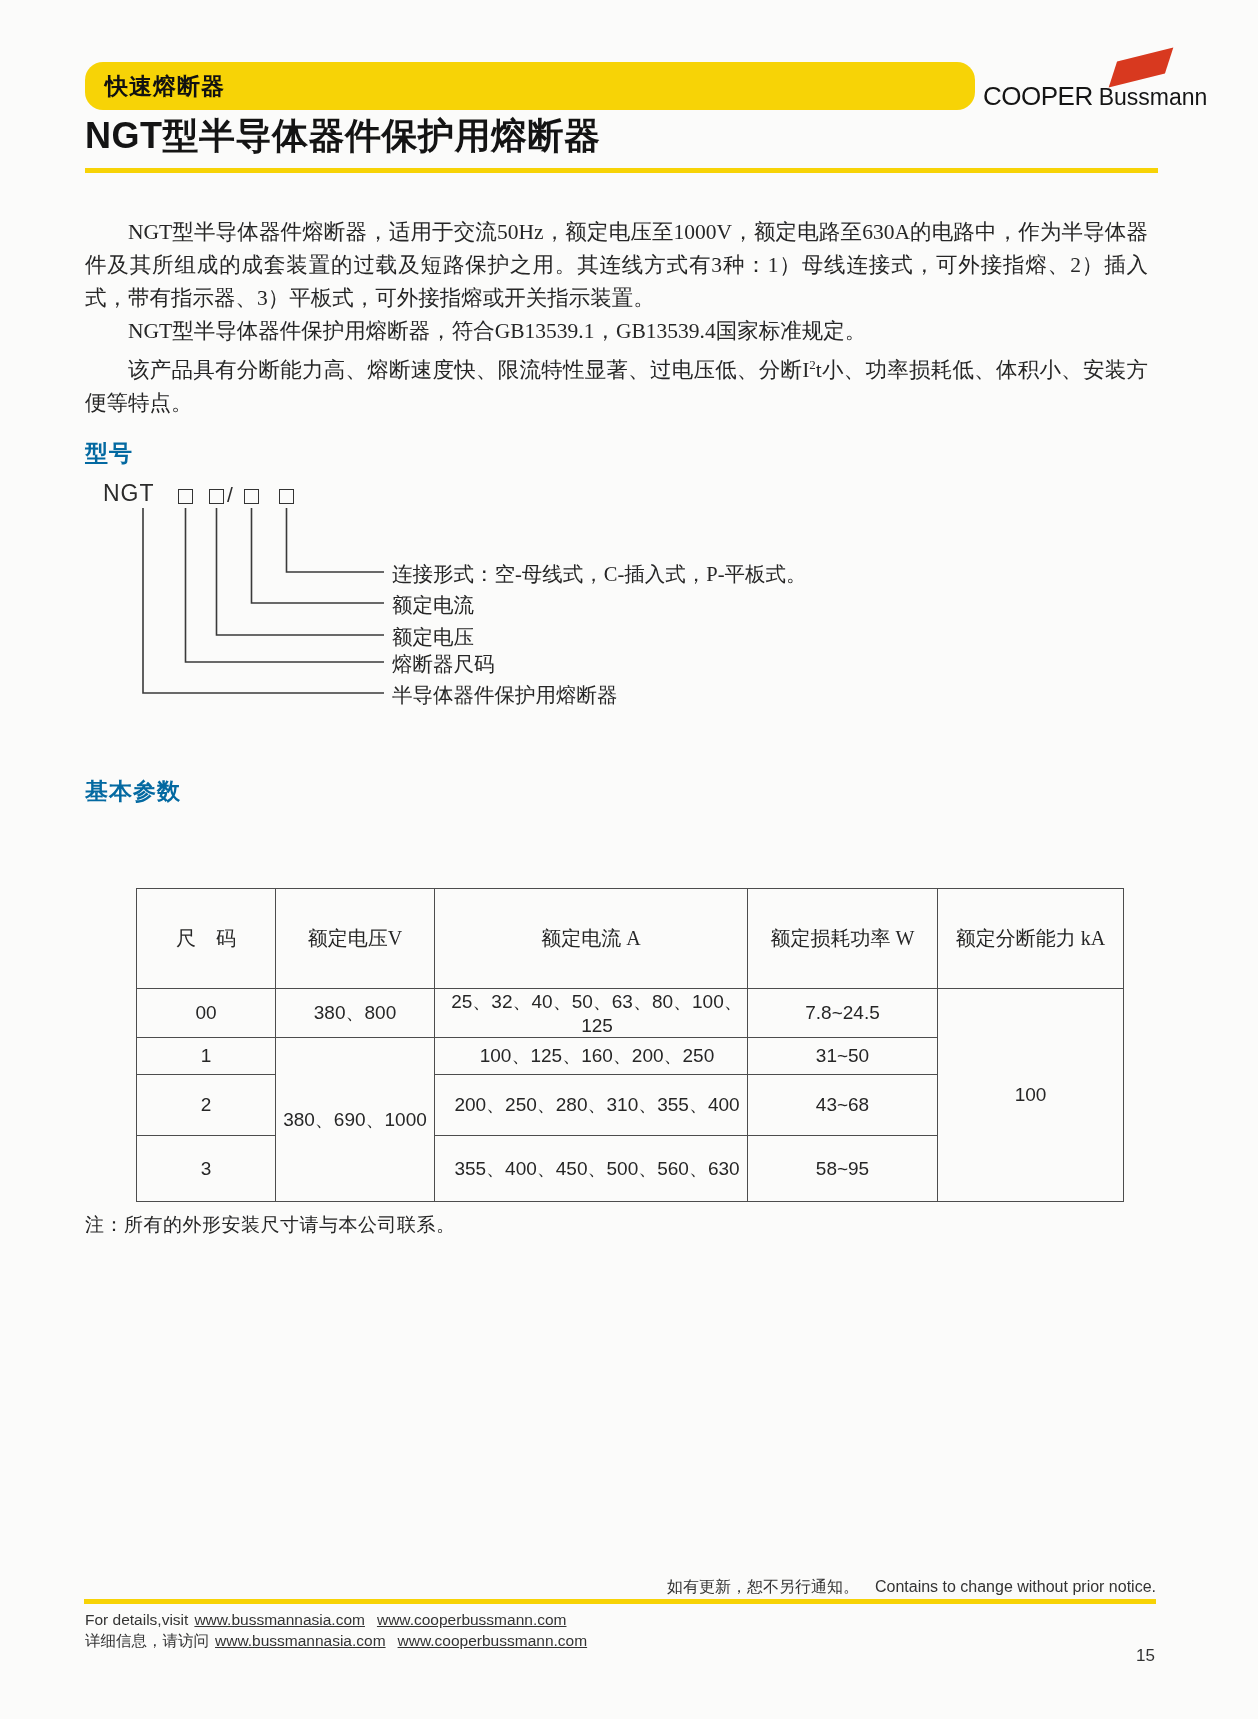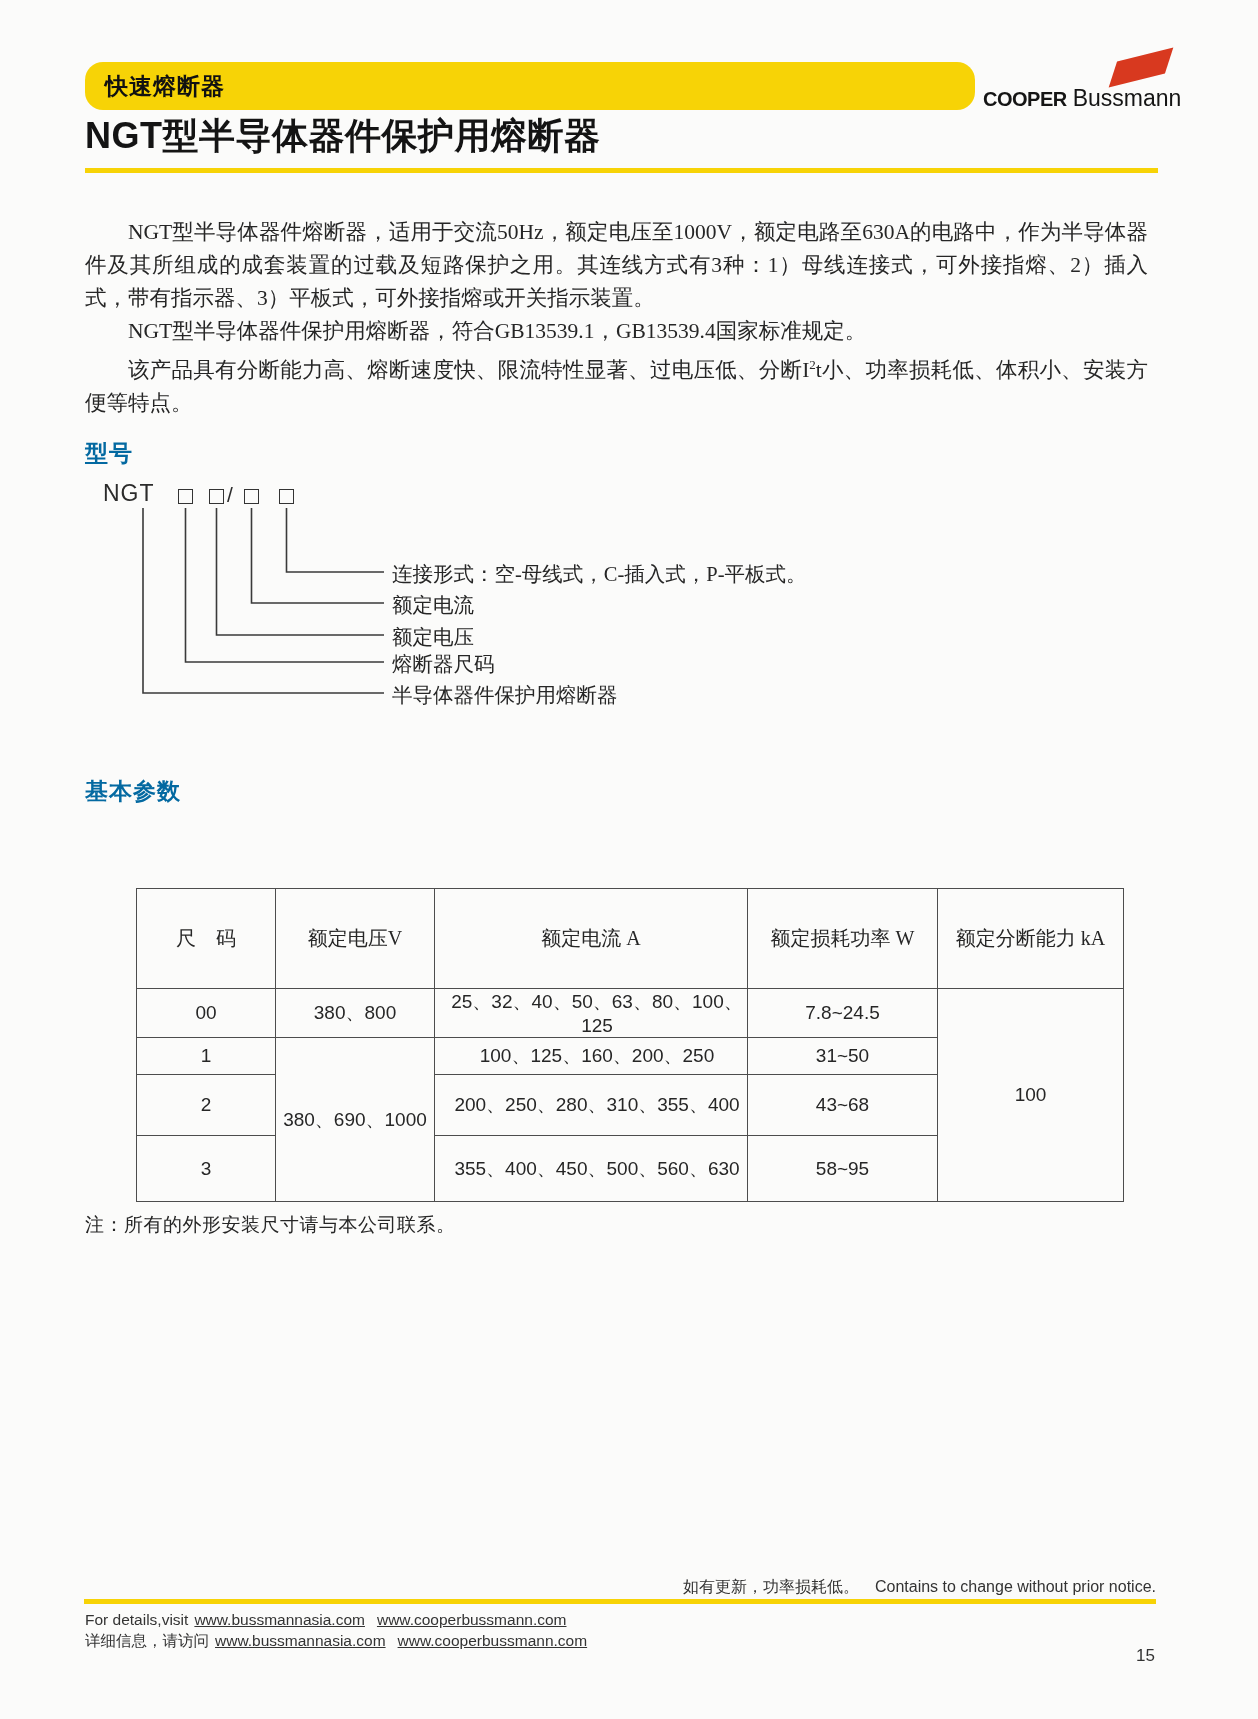--- a/index.html
+++ b/index.html
@@ -14,21 +14,21 @@
     position:absolute; left:85px; top:62px; width:890px; height:48px;
     background:#f7d306; display:flex; align-items:center;border-radius:18px;
   }
   .topbar-label { margin-left:20px; font-size:23px; font-weight:bold; color:#111; letter-spacing:1px; }
   .logo { position:absolute; left:983px; top:52px; width:222px; height:60px; }
   .logo-mark {
     position:absolute; left:129px; top:4px; width:58px; height:23px;
     background:#d8391f; transform:rotate(-14deg) skewX(-32deg);
   }
   .logo-text { position:absolute; left:0; bottom:0; white-space:nowrap; color:#151515; }
-  .logo-cooper { font-size:20px; font-weight:700; letter-spacing:-0.5px; }
+  .logo-cooper { font-size:26px; font-weight:400; letter-spacing:-0.5px; }
   .logo-bussmann { font-size:23px; font-weight:400; margin-left:6px; }
   
   .main-title {
     position:absolute; left:85px; top:112px; font-size:36px; font-weight:650;
     color:#141414; letter-spacing:0.5px;
   }
   .title-rule { position:absolute; left:85px; top:168px; width:1073px; height:5px; background:#f7d306; }
   
   .intro {
     position:absolute; left:85px; top:216px; width:1063px;
@@ -178,21 +178,21 @@
         <td class="al">355、400、450、500、560、630</td>
         <td>58~95</td>
       </tr>
     </tbody>
       </table>
   </div>
 
   <div class="note">注：所有的外形安装尺寸请与本公司联系。</div>
 
   <div class="update-note">
-    <span class="cn">如有更新，功率损耗低。</span><span class="en">Contains to change without prior notice.</span>
+    <span class="cn">如有更新，恕不另行通知。</span><span class="en">Contains to change without prior notice.</span>
   </div>
   <div class="footer-rule"></div>
 
   <div class="footer-links">
     <div>
       <span class="prefix">For details,visit</span><a>www.bussmannasia.com</a><a>www.cooperbussmann.com</a>
     </div>
     <div>
       <span class="prefix">详细信息，请访问</span><a>www.bussmannasia.com</a><a>www.cooperbussmann.com</a>
     </div>

